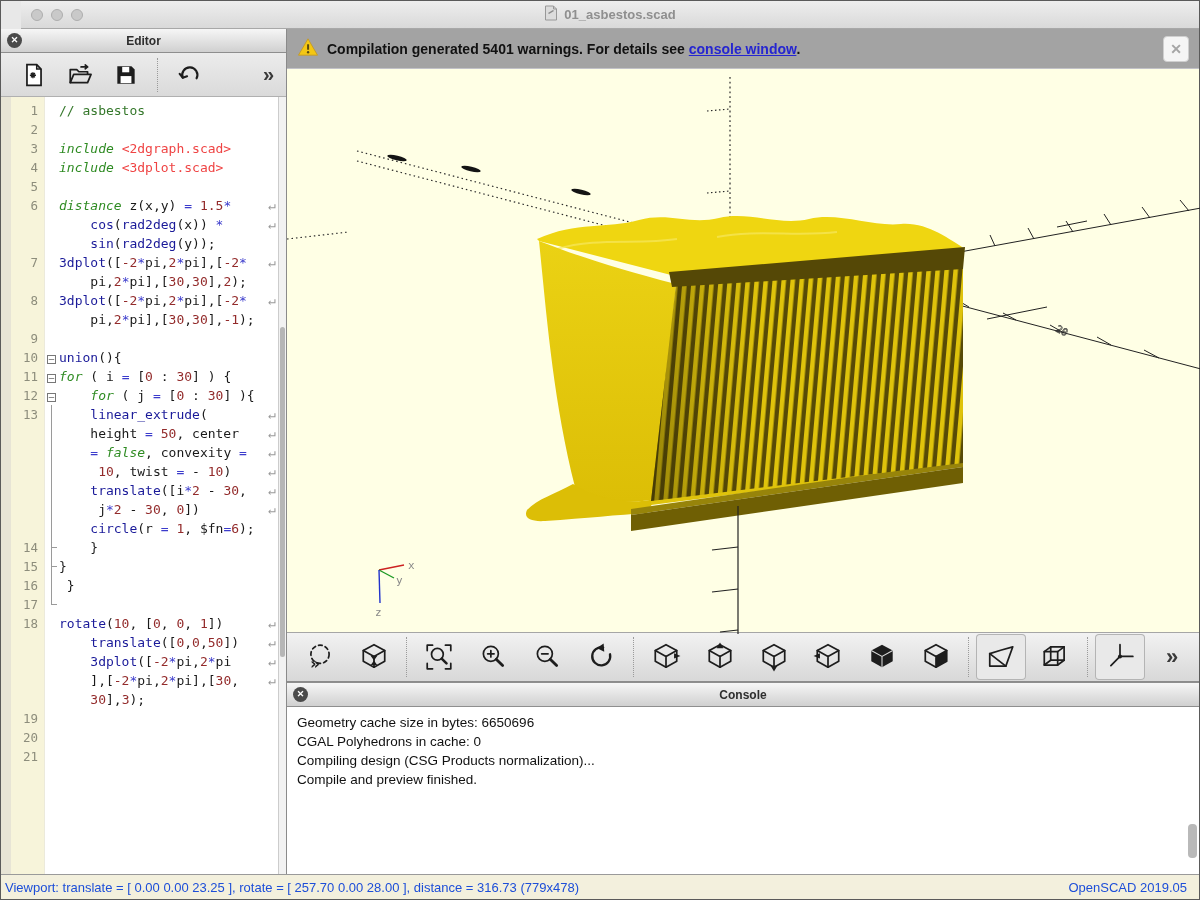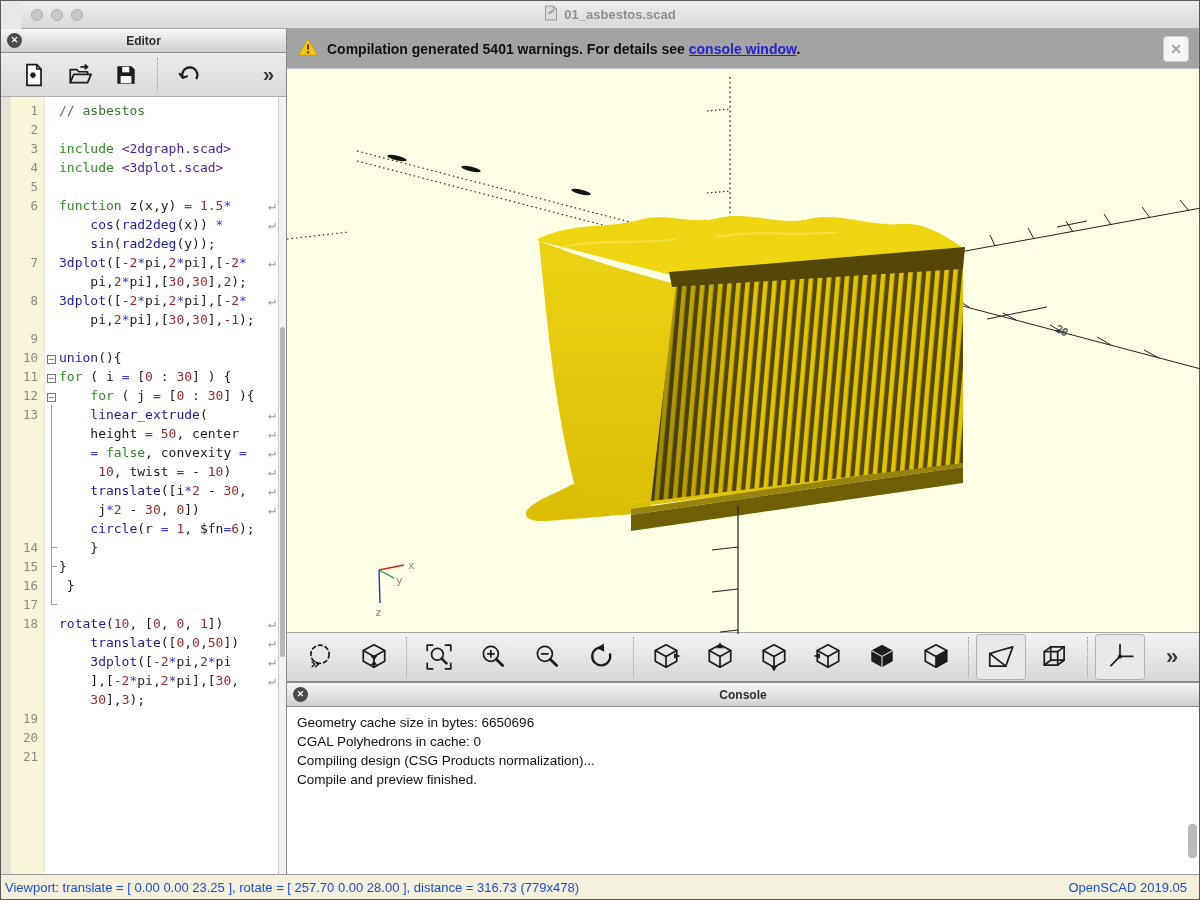--- a/index.html
+++ b/index.html
@@ -33,22 +33,22 @@
   .ed-thumb { position:absolute; left:1px; right:1px; top:230px; height:330px; background:#b6b6b6; border-radius:3px; }
   #code-rows { position:absolute; left:0; top:4px; right:8px; }
   .crow { display:flex; height:19px; white-space:pre; position:relative; }
   .gut { width:44px; flex:none; text-align:right; padding-right:7px; color:#8d8d7c; font-size:12.5px; }
   .fold { width:14px; flex:none; position:relative; }
   .fold.bar::before, .fold.mid::before { content:""; position:absolute; left:6px; top:0; bottom:0; width:1px; background:#9a9a9a; }
   .fold.end::before { content:""; position:absolute; left:6px; top:0; height:10px; width:1px; background:#9a9a9a; }
   .fold.mid::after, .fold.end::after { content:""; position:absolute; left:6px; top:9px; width:6px; height:1px; background:#9a9a9a; }
   .fbox { display:inline-block; width:9px; height:9px; border:1px solid #777; background:#fff; color:#444; font-size:9px; line-height:7px; text-align:center; margin:4px 0 0 2px; }
   .ct { flex:1; color:#1a1a1a; }
-  .tok-c { color:#35782b; } .tok-k { color:#2e8b22; } .tok-f { color:#1a1a99; }
-  .tok-n { color:#932b2b; } .tok-i { color:#4c1d95;margin-top:16px; } .tok-o { color:#3b3bcc; } .tok-p { color:#1a1a1a; }
+  .tok-c { color:#35782b; } .tok-k { color:#2e8b22;font-style:italic; } .tok-f { color:#1a1a99; }
+  .tok-n { color:#932b2b; } .tok-i { color:#ef4444;margin-top:16px; } .tok-o { color:#3b3bcc; } .tok-p { color:#1a1a1a; }
   .wrapmark { position:absolute; right:2px; top:0; color:#9a9a9a; font-size:13px; }
 
   
   .right-col { flex:1; display:flex; flex-direction:column; min-width:0; }
   .banner { height:40px; flex:none; background:#a3a3a3; border-bottom:1px solid #c2c2c8; display:flex; align-items:center; padding:0 10px; gap:8px; }
   .banner-text { font-size:14px; font-weight:bold; color:#111; }
   .banner-text a { color:#2525d0; text-decoration:underline; cursor:pointer; }
   .banner-close { margin-left:auto; width:26px; height:26px; border:1px solid #cfcfcf; border-radius:4px; background:#f5f5f5; color:#a5a5a5; font-weight:bold; font-size:14px; line-height:24px; text-align:center; cursor:default; }
 
   .viewport { flex:1; position:relative; background:#FFFFE5; min-height:0; }
@@ -135,21 +135,21 @@
         </div>
       <div class="code-area">
         <div class="margin-bg"></div>
         <div class="gutter-bg"></div>
         <div id="code-rows">
             <div class="crow"><span class="gut">1</span><span class="fold"></span><span class="ct"><span class="tok-c">// asbestos</span></span></div>
             <div class="crow"><span class="gut">2</span><span class="fold"></span><span class="ct"></span></div>
             <div class="crow"><span class="gut">3</span><span class="fold"></span><span class="ct"><span class="tok-k">include</span><span class="tok-p"> </span><span class="tok-i">&lt;2dgraph.scad&gt;</span></span></div>
             <div class="crow"><span class="gut">4</span><span class="fold"></span><span class="ct"><span class="tok-k">include</span><span class="tok-p"> </span><span class="tok-i">&lt;3dplot.scad&gt;</span></span></div>
             <div class="crow"><span class="gut">5</span><span class="fold"></span><span class="ct"></span></div>
-            <div class="crow"><span class="gut">6</span><span class="fold"></span><span class="ct"><span class="tok-k">function</span><span class="tok-p"> z(x,y) </span><span class="tok-o">=</span><span class="tok-p"> </span><span class="tok-n">1.5</span><span class="tok-o">*</span></span><span class="wrapmark">↵</span></div>
+            <div class="crow"><span class="gut">6</span><span class="fold"></span><span class="ct"><span class="tok-k">distance</span><span class="tok-p"> z(x,y) </span><span class="tok-o">=</span><span class="tok-p"> </span><span class="tok-n">1.5</span><span class="tok-o">*</span></span><span class="wrapmark">↵</span></div>
             <div class="crow"><span class="gut"></span><span class="fold"></span><span class="ct"><span class="tok-p">    </span><span class="tok-f">cos</span><span class="tok-p">(</span><span class="tok-f">rad2deg</span><span class="tok-p">(x)) </span><span class="tok-o">*</span></span><span class="wrapmark">↵</span></div>
             <div class="crow"><span class="gut"></span><span class="fold"></span><span class="ct"><span class="tok-p">    </span><span class="tok-f">sin</span><span class="tok-p">(</span><span class="tok-f">rad2deg</span><span class="tok-p">(y));</span></span></div>
             <div class="crow"><span class="gut">7</span><span class="fold"></span><span class="ct"><span class="tok-f">3dplot</span><span class="tok-p">([</span><span class="tok-n">-2</span><span class="tok-o">*</span><span class="tok-p">pi,</span><span class="tok-n">2</span><span class="tok-o">*</span><span class="tok-p">pi],[</span><span class="tok-n">-2</span><span class="tok-o">*</span></span><span class="wrapmark">↵</span></div>
             <div class="crow"><span class="gut"></span><span class="fold"></span><span class="ct"><span class="tok-p">    pi,</span><span class="tok-n">2</span><span class="tok-o">*</span><span class="tok-p">pi],[</span><span class="tok-n">30</span><span class="tok-p">,</span><span class="tok-n">30</span><span class="tok-p">],</span><span class="tok-n">2</span><span class="tok-p">);</span></span></div>
             <div class="crow"><span class="gut">8</span><span class="fold"></span><span class="ct"><span class="tok-f">3dplot</span><span class="tok-p">([</span><span class="tok-n">-2</span><span class="tok-o">*</span><span class="tok-p">pi,</span><span class="tok-n">2</span><span class="tok-o">*</span><span class="tok-p">pi],[</span><span class="tok-n">-2</span><span class="tok-o">*</span></span><span class="wrapmark">↵</span></div>
             <div class="crow"><span class="gut"></span><span class="fold"></span><span class="ct"><span class="tok-p">    pi,</span><span class="tok-n">2</span><span class="tok-o">*</span><span class="tok-p">pi],[</span><span class="tok-n">30</span><span class="tok-p">,</span><span class="tok-n">30</span><span class="tok-p">],</span><span class="tok-n">-1</span><span class="tok-p">);</span></span></div>
             <div class="crow"><span class="gut">9</span><span class="fold"></span><span class="ct"></span></div>
             <div class="crow"><span class="gut">10</span><span class="fold"><span class="fbox">–</span></span><span class="ct"><span class="tok-f">union</span><span class="tok-p">(){</span></span></div>
             <div class="crow"><span class="gut">11</span><span class="fold"><span class="fbox">–</span></span><span class="ct"><span class="tok-k">for</span><span class="tok-p"> ( i </span><span class="tok-o">=</span><span class="tok-p"> [</span><span class="tok-n">0</span><span class="tok-p"> : </span><span class="tok-n">30</span><span class="tok-p">] ) {</span></span></div>
             <div class="crow"><span class="gut">12</span><span class="fold"><span class="fbox">–</span></span><span class="ct"><span class="tok-p">    </span><span class="tok-k">for</span><span class="tok-p"> ( j </span><span class="tok-o">=</span><span class="tok-p"> [</span><span class="tok-n">0</span><span class="tok-p"> : </span><span class="tok-n">30</span><span class="tok-p">] ){</span></span></div>

